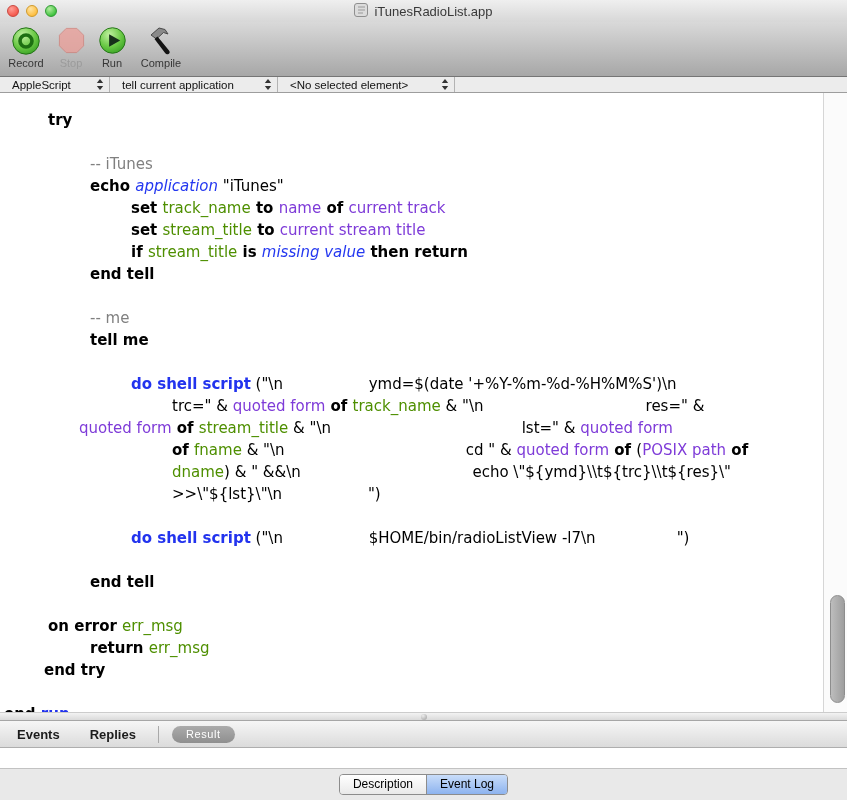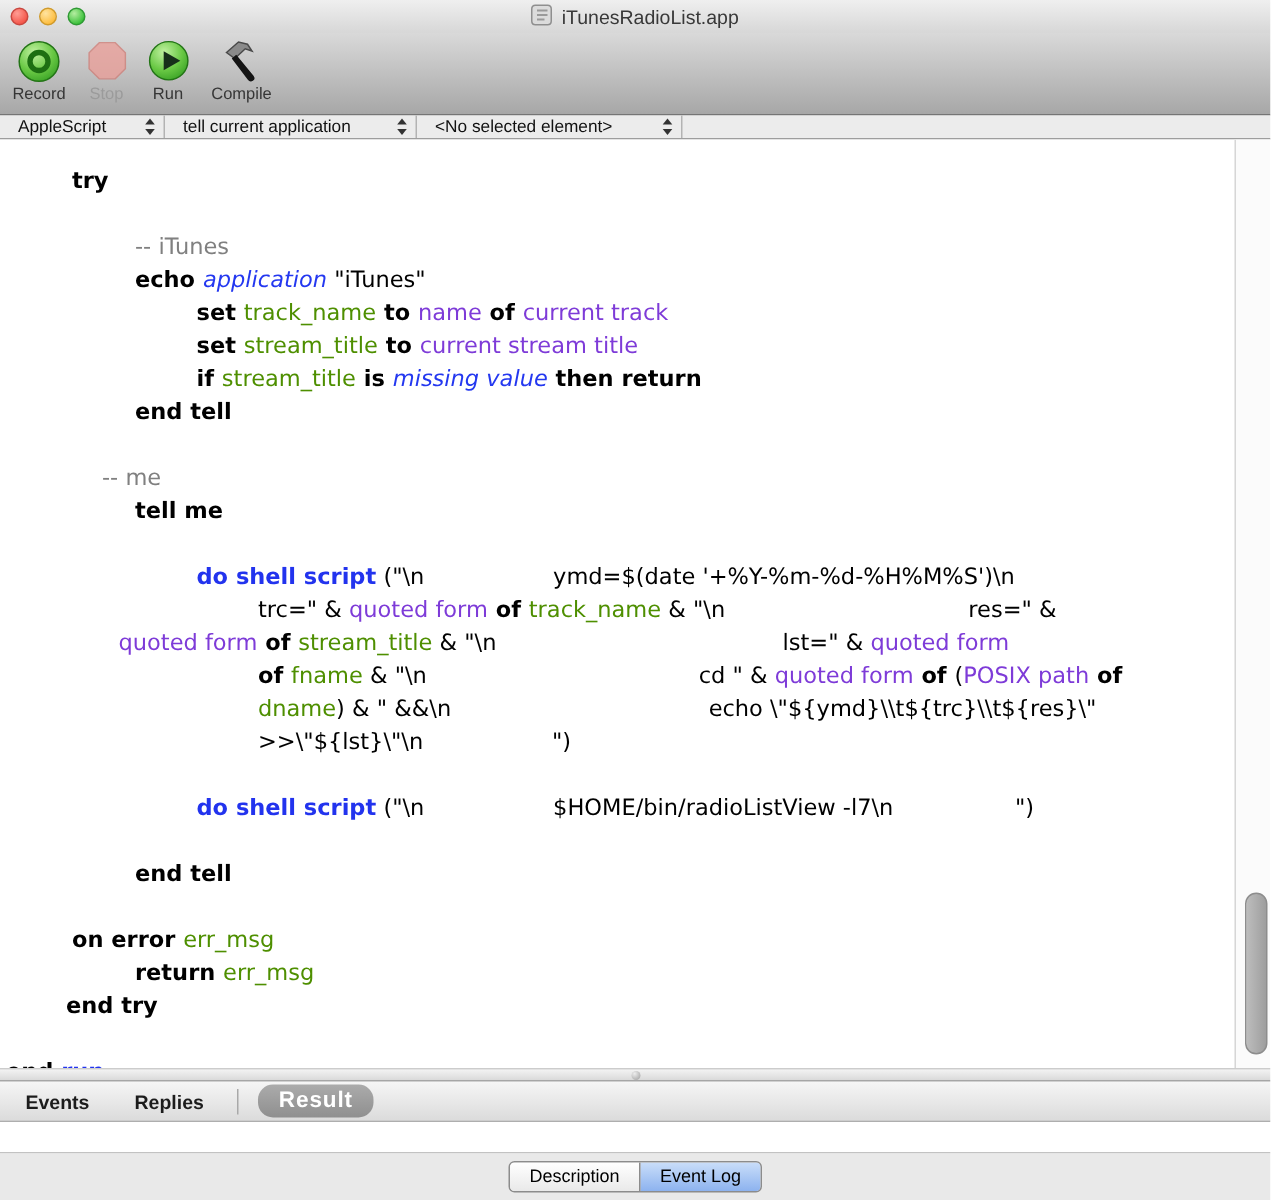--- a/index.html
+++ b/index.html
@@ -59,22 +59,22 @@
   .divider { height:9px; flex:0 0 9px; background:linear-gradient(#f3f3f3,#dadada);
              border-top:1px solid #cccccc; border-bottom:1px solid #a6a6a6; position:relative; }
   .dimple { position:absolute; left:50%; top:1px; width:6px; height:6px; margin-left:-3px;
             border-radius:50%; background:radial-gradient(circle at 35% 30%, #ededed, #9c9c9c); }
 
   
   .tabbar { height:27px; flex:0 0 27px; background:linear-gradient(#f6f6f6,#dbdbdb);
             border-bottom:1px solid #aeaeae; display:flex; align-items:center; padding-left:17px; }
   .tab { font-size:13px; font-weight:bold; color:#1c1c1c; margin-right:30px; }
   .tab-sep { width:1px; height:17px; background:#a9a9a9; margin:0 13px 0 -8px; }
-  .result-pill { background:linear-gradient(#ababab,#8f8f8f); color:#fff; font-weight:bold;
-                 font-size:15px; letter-spacing:.6px; padding:2px 14px 3px; border-radius:10px; }
+  .result-pill { background:linear-gradient(#ababab,#8f8f8f); color:#fff; font-weight:normal;
+                 font-size:11px; letter-spacing:.6px; padding:2px 14px 3px; border-radius:10px; }
 
   
   .result-area { height:21px; flex:0 0 21px; background:#fff; border-bottom:1px solid #c2c2c2; }
 
   
   .bottombar { flex:1; background:#e9e9e9; display:flex; align-items:center; justify-content:center; }
   .seg { display:flex; height:21px; border:1px solid #8c8c8c; border-radius:4px; overflow:hidden; }
   .seg-btn { font-size:12px; color:#000; line-height:19px; padding:0 13px; }
   .seg-desc { background:linear-gradient(#ffffff,#e9e9e9); }
   .seg-log { background:linear-gradient(#c9ddf9,#8db3ef); border-left:1px solid #8c8c8c; }
@@ -179,21 +179,21 @@
     <div class="code">
         <div class="code-line" style="padding-left: 48px;"><span class="tok-kw">try</span></div>
         <div class="code-line" style="padding-left: 0px;"></div>
         <div class="code-line" style="padding-left: 90px;"><span class="tok-cmt">-- iTunes</span></div>
         <div class="code-line" style="padding-left: 90px;"><span class="tok-kw">echo </span><span class="tok-lang">application</span><span class="tok-plain"> "iTunes"</span></div>
         <div class="code-line" style="padding-left: 131px;"><span class="tok-kw">set </span><span class="tok-var">track_name</span><span class="tok-kw"> to </span><span class="tok-app">name</span><span class="tok-kw"> of </span><span class="tok-app">current track</span></div>
         <div class="code-line" style="padding-left: 131px;"><span class="tok-kw">set </span><span class="tok-var">stream_title</span><span class="tok-kw"> to </span><span class="tok-app">current stream title</span></div>
         <div class="code-line" style="padding-left: 131px;"><span class="tok-kw">if </span><span class="tok-var">stream_title</span><span class="tok-kw"> is </span><span class="tok-lang">missing value</span><span class="tok-kw"> then return</span></div>
         <div class="code-line" style="padding-left: 90px;"><span class="tok-kw">end tell</span></div>
         <div class="code-line" style="padding-left: 0px;"></div>
-        <div class="code-line" style="padding-left: 68px;"><span class="tok-cmt">-- me</span></div>
+        <div class="code-line" style="padding-left: 90px;"><span class="tok-cmt">-- me</span></div>
         <div class="code-line" style="padding-left: 90px;"><span class="tok-kw">tell me</span></div>
         <div class="code-line" style="padding-left: 0px;"></div>
         <div class="code-line" style="padding-left: 131px;"><span class="tok-cmd">do shell script</span><span class="tok-plain"> ("\n                  ymd=$(date '+%Y-%m-%d-%H%M%S')\n</span></div>
         <div class="code-line" style="padding-left: 172px;"><span class="tok-plain">trc=" &amp; </span><span class="tok-app">quoted form</span><span class="tok-kw"> of </span><span class="tok-var">track_name</span><span class="tok-plain"> &amp; "\n                                  res=" &amp;</span></div>
         <div class="code-line" style="padding-left: 79px;"><span class="tok-app">quoted form</span><span class="tok-kw"> of </span><span class="tok-var">stream_title</span><span class="tok-plain"> &amp; "\n                                        lst=" &amp; </span><span class="tok-app">quoted form</span></div>
         <div class="code-line" style="padding-left: 172px;"><span class="tok-kw">of </span><span class="tok-var">fname</span><span class="tok-plain"> &amp; "\n                                      cd " &amp; </span><span class="tok-app">quoted form</span><span class="tok-kw"> of </span><span class="tok-plain">(</span><span class="tok-app">POSIX path</span><span class="tok-kw"> of</span></div>
         <div class="code-line" style="padding-left: 172px;"><span class="tok-var">dname</span><span class="tok-plain">) &amp; " &amp;&amp;\n                                    echo \"${ymd}\\t${trc}\\t${res}\"</span></div>
         <div class="code-line" style="padding-left: 172px;"><span class="tok-plain">&gt;&gt;\"${lst}\"\n                  ")</span></div>
         <div class="code-line" style="padding-left: 0px;"></div>
         <div class="code-line" style="padding-left: 131px;"><span class="tok-cmd">do shell script</span><span class="tok-plain"> ("\n                  $HOME/bin/radioListView -l7\n                 ")</span></div>

